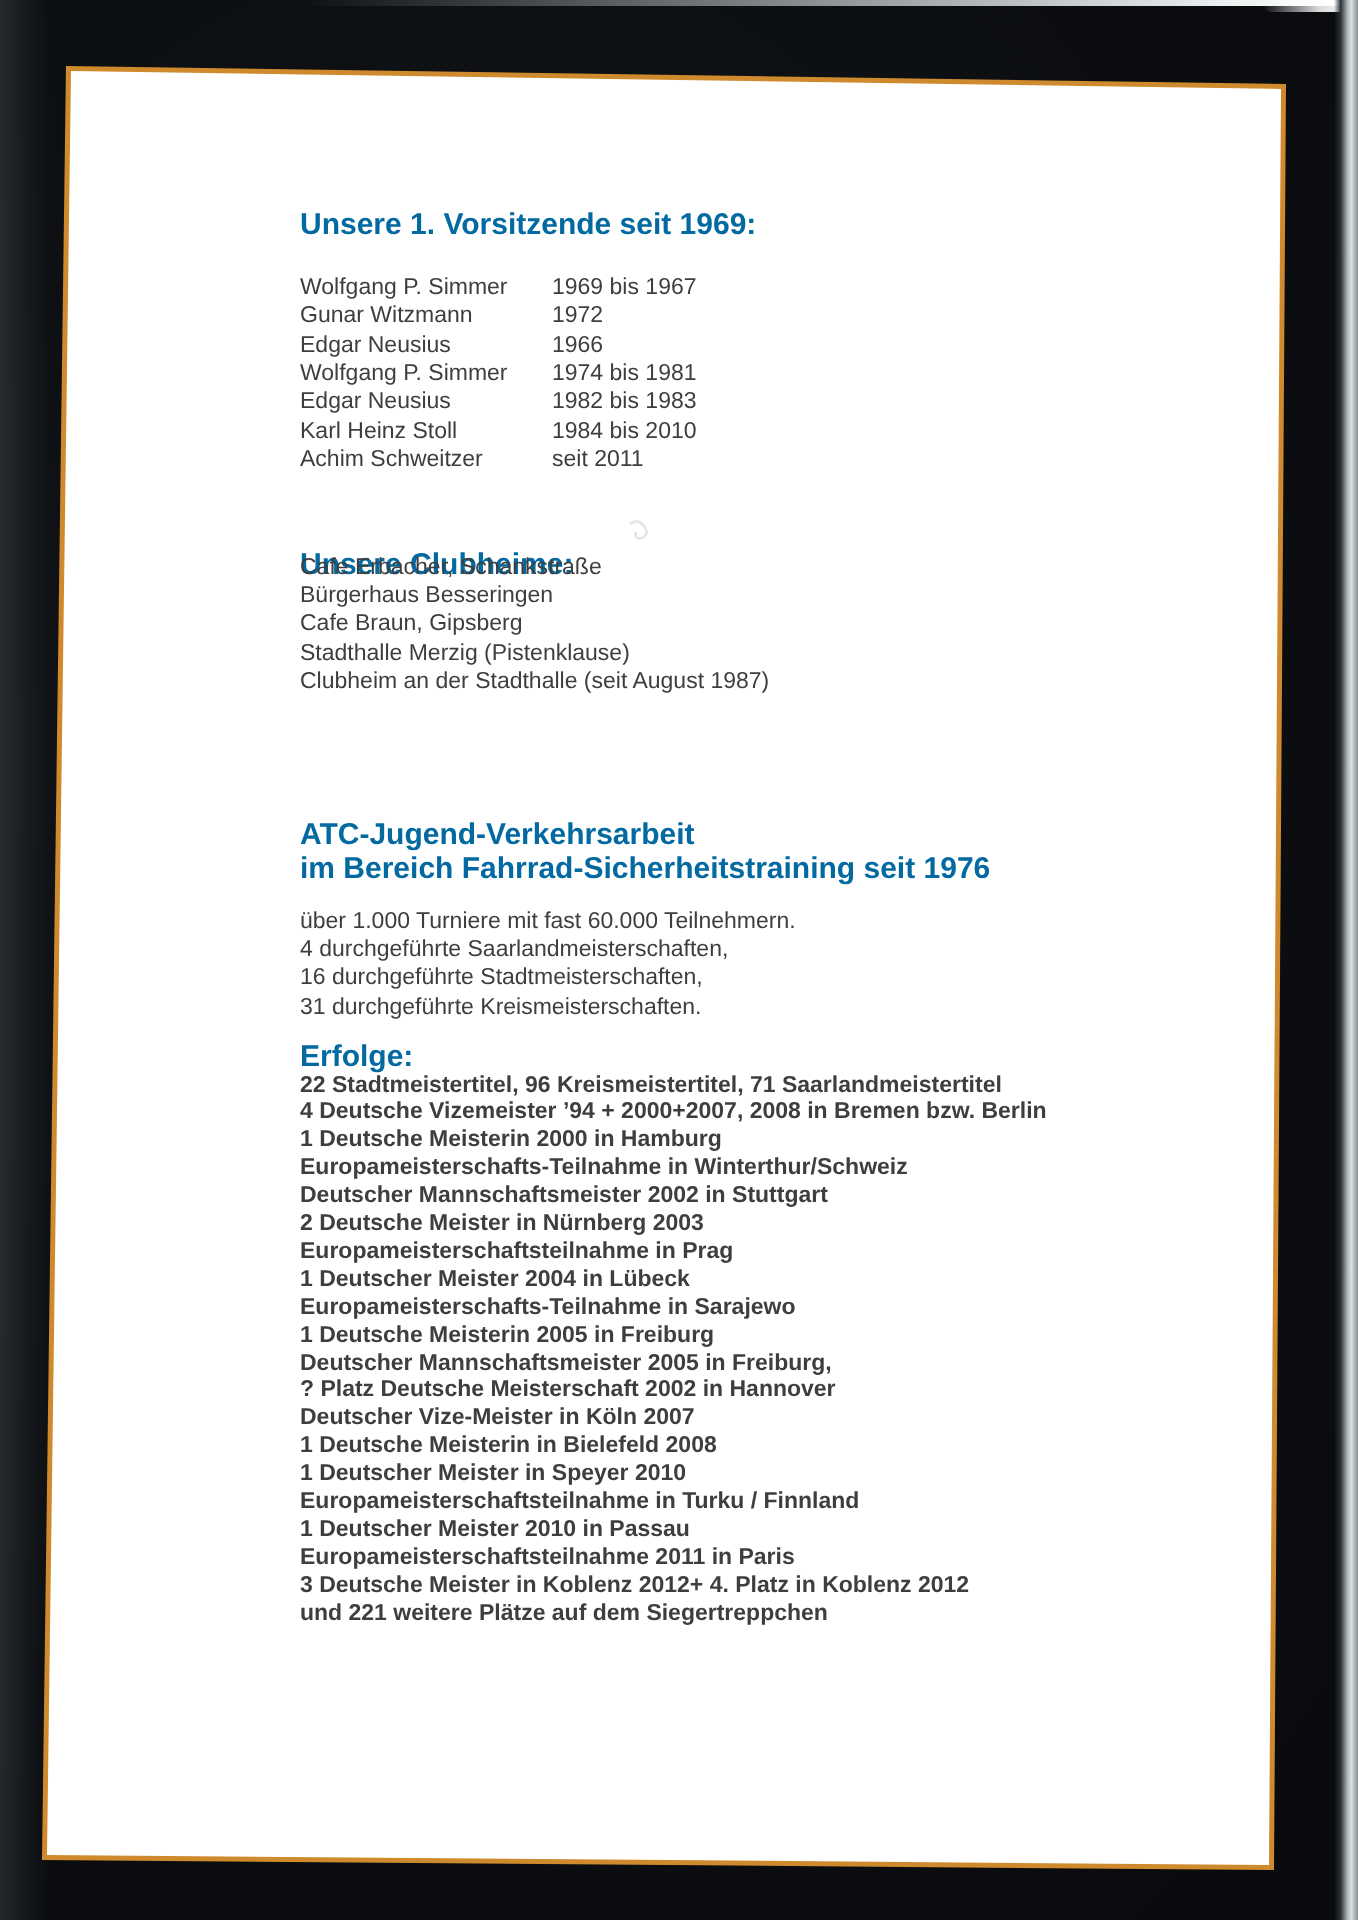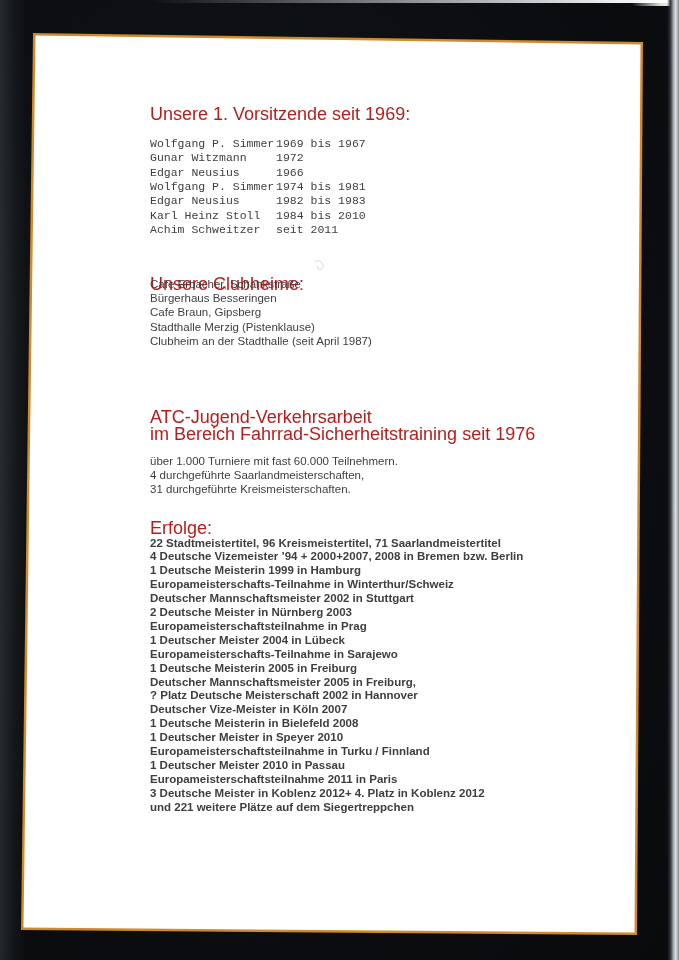--- a/index.html
+++ b/index.html
@@ -31,22 +31,22 @@
   .paper-rim{
     position:absolute;inset:0;background:#cf8a2d;
     clip-path:polygon(33px 33px, 643px 42px, 637px 935px, 21px 930px);
   }
   .paper{
     position:absolute;inset:0;background:#ffffff;
     clip-path:polygon(35.5px 35.5px, 640.5px 44.5px, 634.5px 932.5px, 23.5px 927.5px);
   }
   .content{position:absolute;inset:0;color:#3e3e3e;font-size:11.5px;}
   .block{position:absolute;left:150px;white-space:nowrap;}
-  .hd{font-weight:normal;color:#b91c1c;font-size:18px;}
-  .chairmen .crow{line-height:14.35px;display:flex;font-family:Liberation Mono, monospace;}
+  .hd{font-weight:bold;color:#0369a1;font-size:15px;}
+  .chairmen .crow{line-height:14.35px;display:flex;}
   .chairmen .cname{width:126px;display:inline-block;}
   .list-lh{line-height:14.2px;}
   .jugend-hd{line-height:17px;}
   .erf-items div{line-height:13.9px;font-weight:bold;}
   .erf-hd{display:block;line-height:15.5px;}
   .pencil-mark{
     position:absolute;left:313px;top:259px;width:24px;height:12px;opacity:.5;
   }
 </style>
 </head>
@@ -99,40 +99,41 @@
 
   <svg class="pencil-mark" viewBox="0 0 24 12">
     <path d="M2 3 q4 -3 7 1 q3 4 -1 6 q-4 1 -3 -3" fill="none" stroke="#cccccc" stroke-width="1.4"></path>
   </svg>
 
   <div class="block list-lh" style="top:277px">
     <div>Cafe Erbacher, Schankstraße</div>
     <div>Bürgerhaus Besseringen</div>
     <div>Cafe Braun, Gipsberg</div>
     <div>Stadthalle Merzig (Pistenklause)</div>
-    <div>Clubheim an der Stadthalle (seit April 1987)</div>
+    <div>Clubheim an der Stadthalle (seit August 1987)</div>
   </div>
 
   <div class="block hd jugend-hd" style="top:409px">
     <div>ATC-Jugend-Verkehrsarbeit</div>
     <div>im Bereich Fahrrad-Sicherheitstraining seit 1976</div>
   </div>
 
   <div class="block list-lh" style="top:454px">
     <div>über 1.000 Turniere mit fast 60.000 Teilnehmern.</div>
     <div>4 durchgeführte Saarlandmeisterschaften,</div>
+    <div>16 durchgeführte Stadtmeisterschaften,</div>
     <div>31 durchgeführte Kreismeisterschaften.</div>
   </div>
 
   <div class="block" style="top:521px">
     <span class="hd erf-hd">Erfolge:</span>
     <div class="erf-items">
       <div>22 Stadtmeistertitel, 96 Kreismeistertitel, 71 Saarlandmeistertitel</div>
       <div>4 Deutsche Vizemeister ’94 + 2000+2007, 2008 in Bremen bzw. Berlin</div>
-      <div>1 Deutsche Meisterin 1999 in Hamburg</div>
+      <div>1 Deutsche Meisterin 2000 in Hamburg</div>
       <div>Europameisterschafts-Teilnahme in Winterthur/Schweiz</div>
       <div>Deutscher Mannschaftsmeister 2002 in Stuttgart</div>
       <div>2 Deutsche Meister in Nürnberg 2003</div>
       <div>Europameisterschaftsteilnahme in Prag</div>
       <div>1 Deutscher Meister 2004 in Lübeck</div>
       <div>Europameisterschafts-Teilnahme in Sarajewo</div>
       <div>1 Deutsche Meisterin 2005 in Freiburg</div>
       <div>Deutscher Mannschaftsmeister 2005 in Freiburg,</div>
       <div>?  Platz Deutsche Meisterschaft 2002 in Hannover</div>
       <div>Deutscher Vize-Meister in Köln 2007</div>

